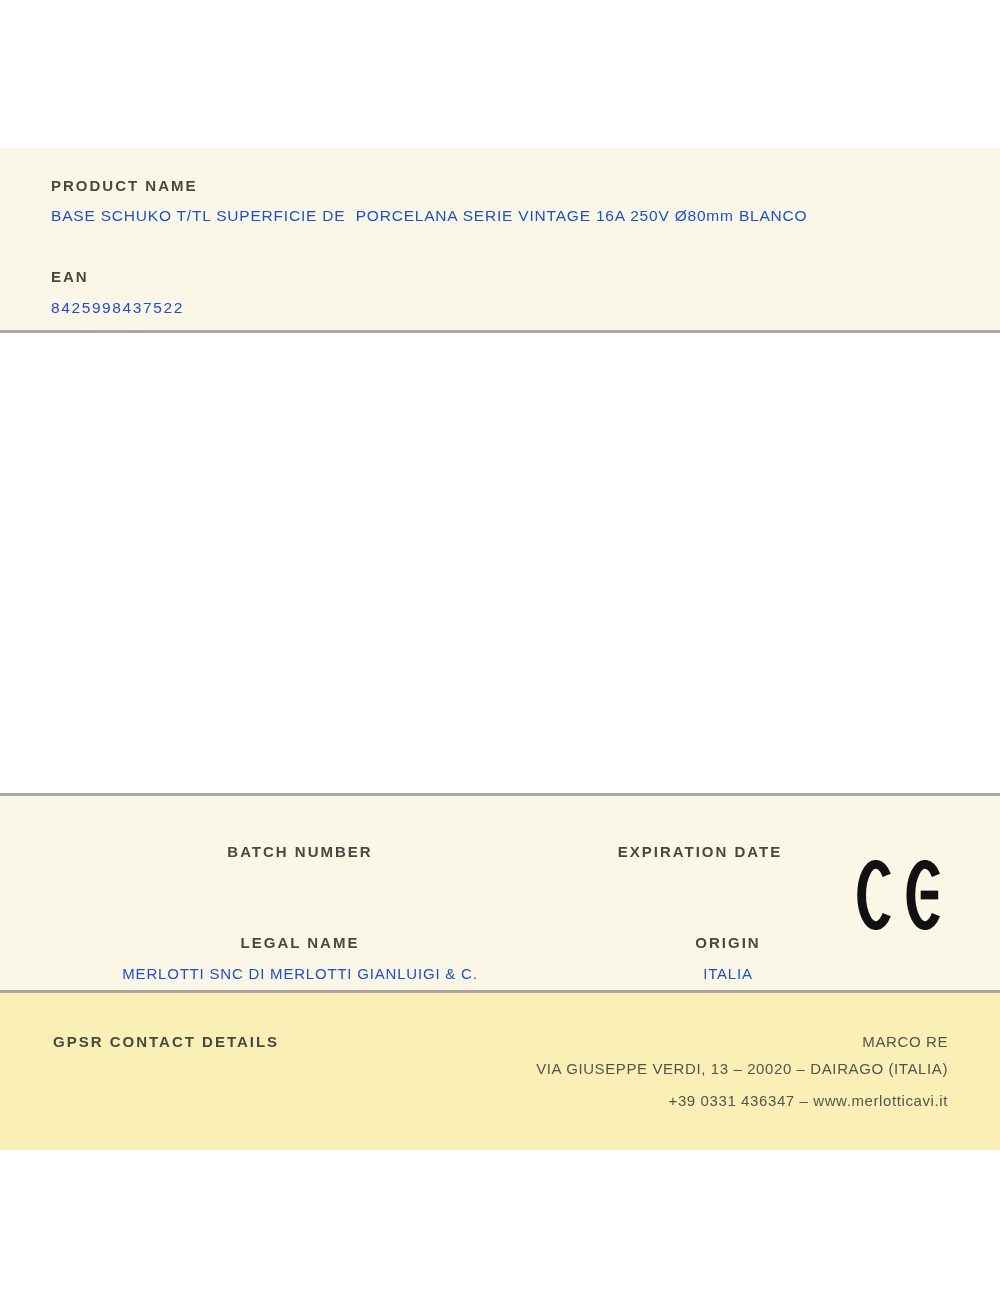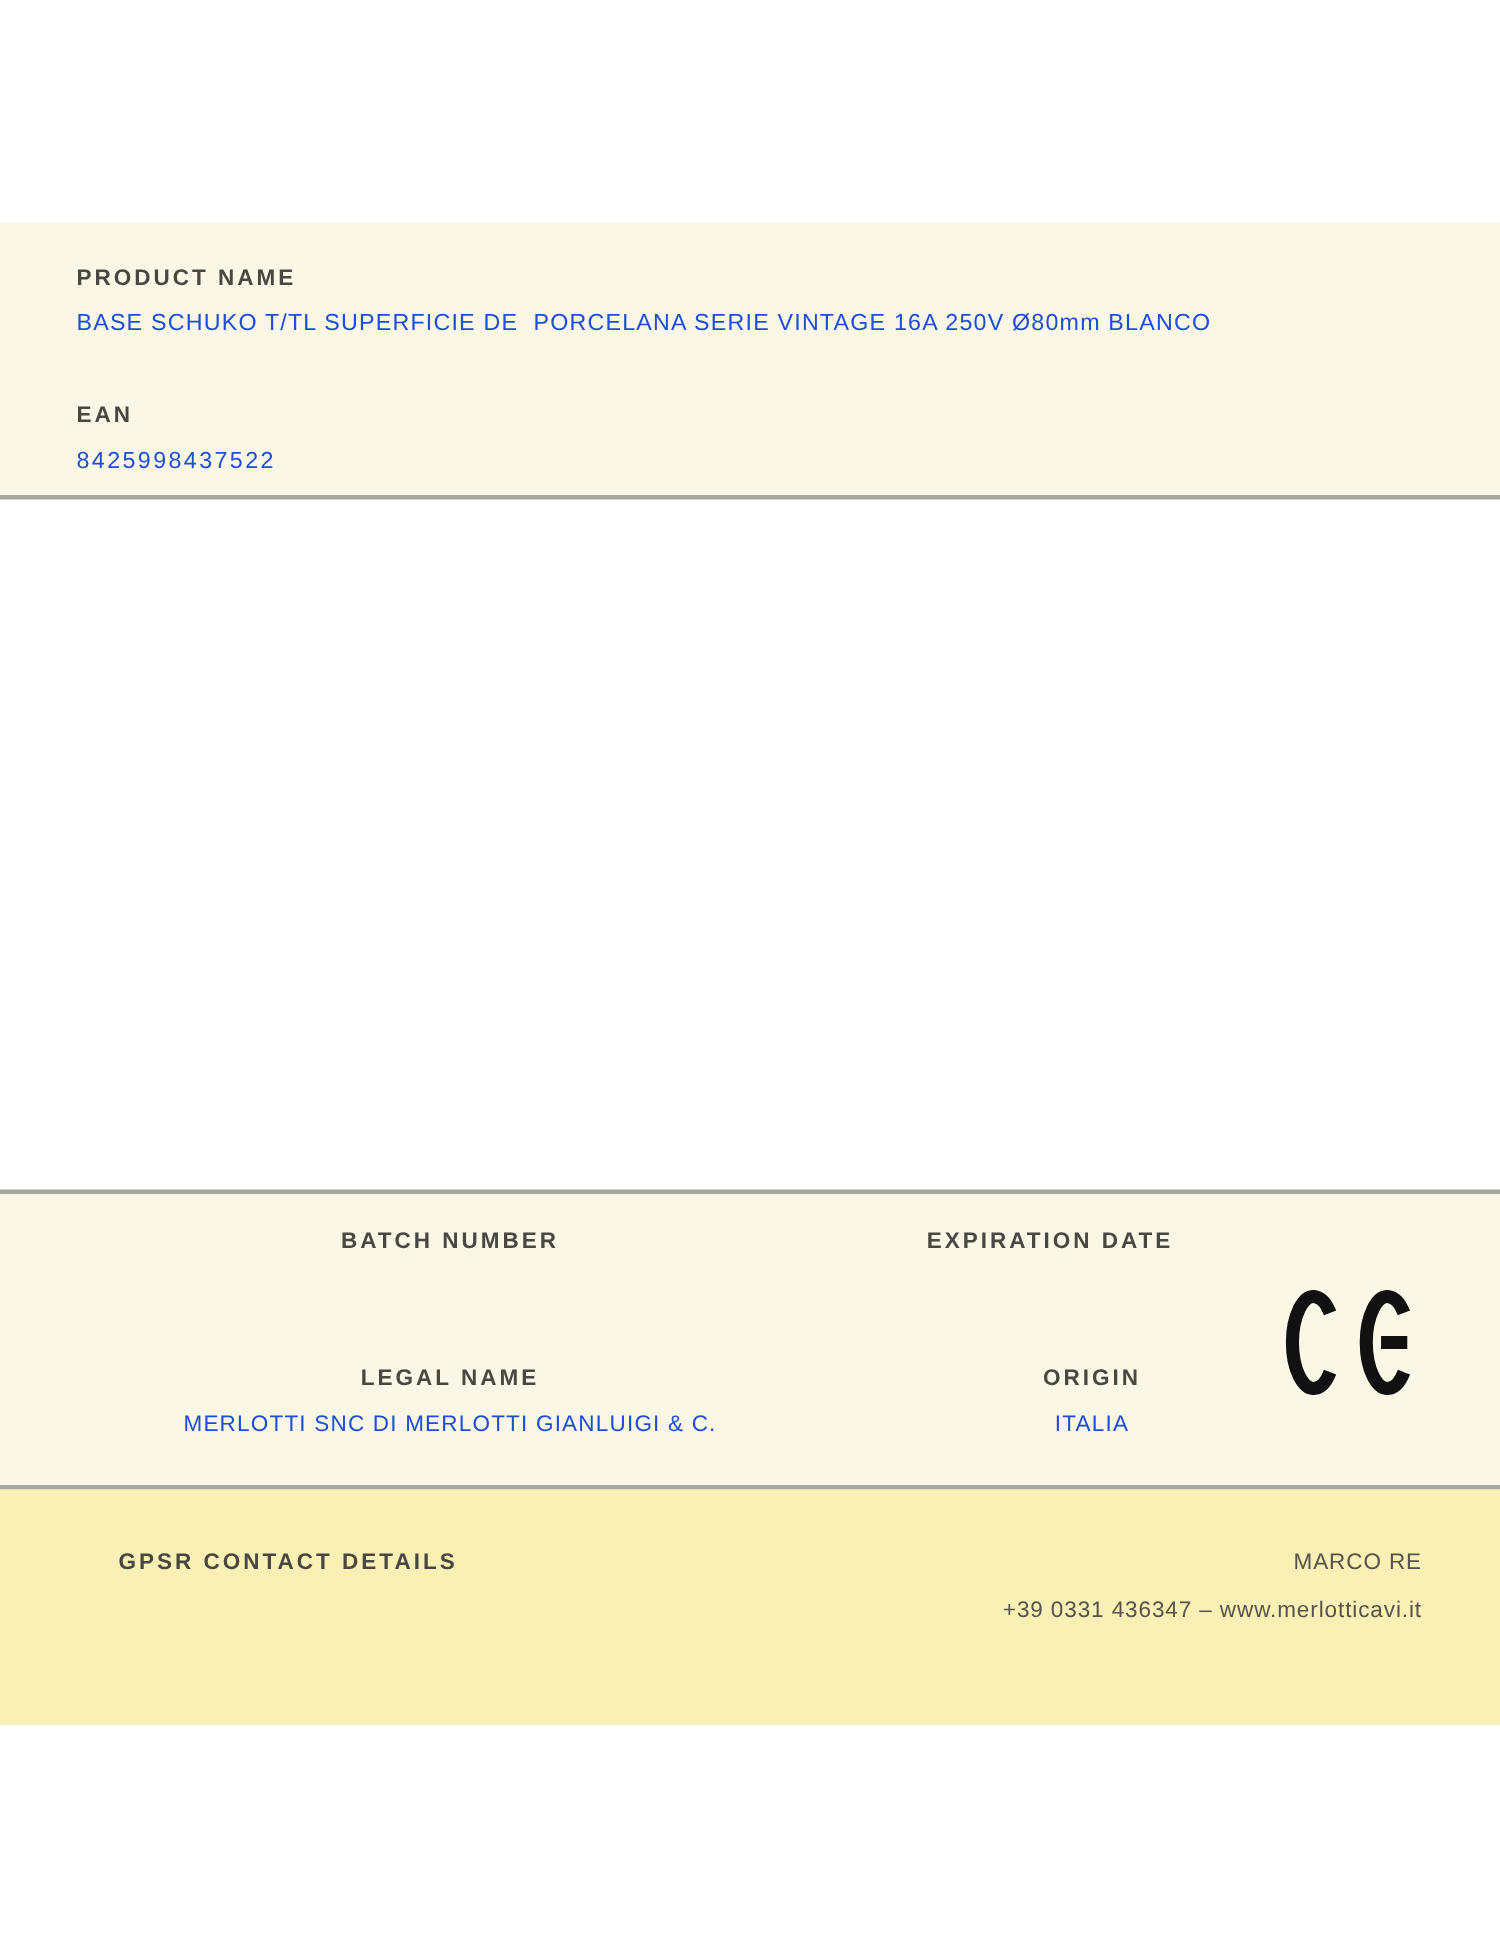--- a/index.html
+++ b/index.html
@@ -48,21 +48,21 @@
   .product-panel .field-value.ean-val { margin-top: 14px; letter-spacing: 1.6px; }
 
   
   .trace-panel {
     position: absolute;
     top: 793px; left: 0; right: 0;
     height: 200px;
     background: #fbf7e6;
     border-top: 3px solid #a9a8a0;
     border-bottom: 3px solid #a9a8a0;
-    padding-top: 24px;
+    padding-top: 48px;
   }
   .trace-row {
     display: flex;
     padding-left: 50px;
   }
   .trace-col-left  { width: 500px; text-align: center; }
   .trace-col-right { width: 300px; text-align: center; }
   .trace-row.second { margin-top: 75px; gap: 28px; }
   .trace-value { margin-top: 14px; font-size: 15px; letter-spacing: 0.8px; }
   .ce-wrap {
@@ -73,21 +73,21 @@
     height: 70px;
   }
   .ce-wrap svg { display: block; width: 88px; height: 70px; }
 
   
   .contact-panel {
     position: absolute;
     top: 993px; left: 0; right: 0;
     height: 157px;
     background: #faf0b5;
-    padding: 41px 52px 0 79px;
+    padding: 41px 52px 0 53px;
     display: flex;
     justify-content: space-between;
     align-items: flex-start;
   }
   .contact-lines { text-align: right; }
   .contact-line {
     font-size: 15px;
     letter-spacing: 0.6px;
     color: #55534b;
     line-height: 16px;
@@ -137,17 +137,18 @@
 
         <line x1="58" y1="32" x2="74" y2="32" stroke="#111111" stroke-width="8"></line>
       </svg>
     </div>
   </section>
 
   <section class="contact-panel">
     <div class="field-label">GPSR CONTACT DETAILS</div>
     <div class="contact-lines">
       <div class="contact-line">MARCO RE</div>
+      <div class="contact-line">VIA GIUSEPPE VERDI, 13 – 20020 – DAIRAGO (ITALIA)</div>
       <div class="contact-line last">+39 0331 436347 – www.merlotticavi.it</div>
     </div>
   </section>
 
 </div>
 
 </body></html>

